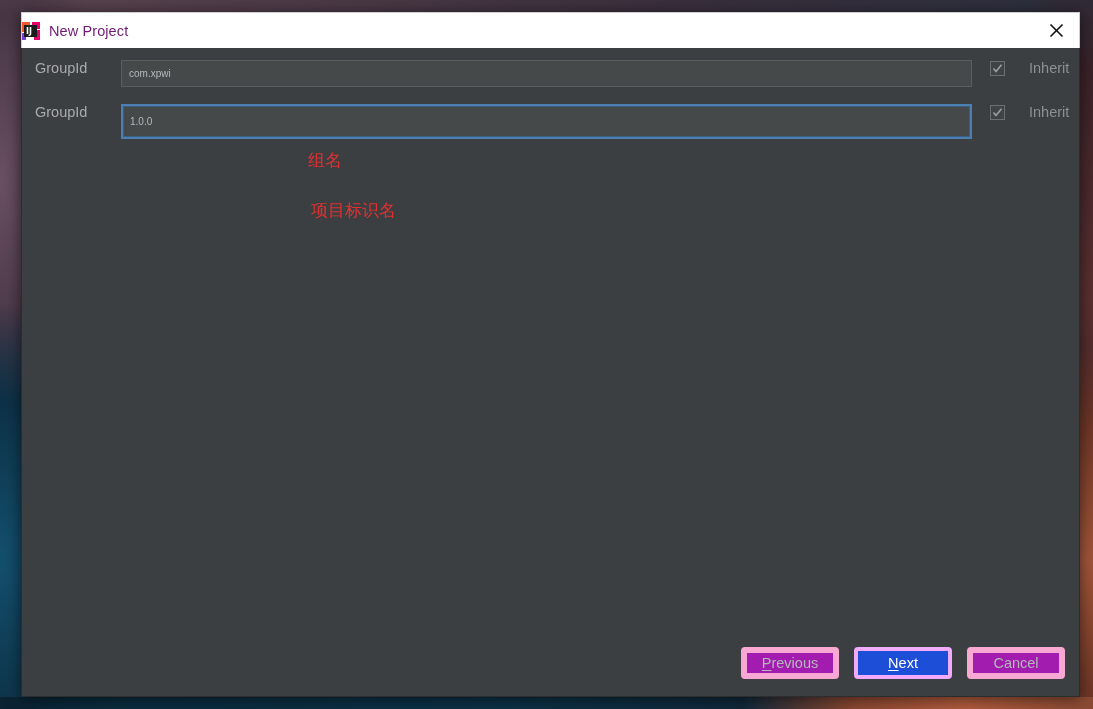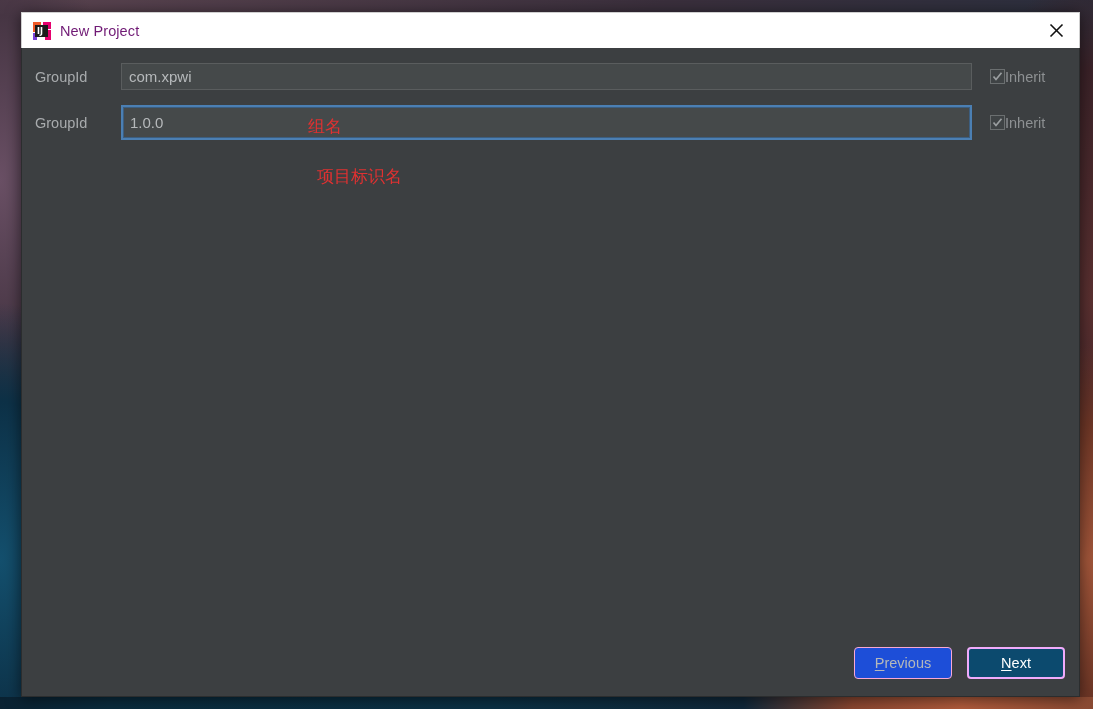--- a/index.html
+++ b/index.html
@@ -55,21 +55,20 @@
     display: flex;
     align-items: center;
     flex: 0 0 auto;
     border: 1px solid #cfcfcf;
     border-bottom: none;
     box-sizing: border-box;
   }
   .title-icon {
     width: 18px;
     height: 18px;
-    margin-left: 11px;
     margin-right: 9px;
     flex: 0 0 auto;
     position: relative;
   }
   .title-text {
     font-size: 14.5px;
     color: #701a75;
     letter-spacing: 0.1px;
   }
   .titlebar-spacer { flex: 1 1 auto; }
@@ -94,41 +93,41 @@
   }
 
   
   .form-area {
     position: absolute;
     left: 0; top: 0; right: 0;
     padding-top: 12px;
   }
   .row {
     display: flex;
-    align-items: center;
+    align-items: flex-start;
     height: 33px;
     margin-bottom: 11px;
     position: relative;
   }
   .row-label {
     width: 86px;
     margin-left: 13px;
     font-size: 14.5px;
     color: #a8abad;
     flex: 0 0 auto;
     white-space: nowrap;
   }
   .field {
     height: 27px;
     width: 851px;
     box-sizing: border-box;
     background: #45494a;
     border: 1px solid #5a5d5e;
     color: #b6b9bb;
-    font-size: 15px;
+    font-size: 10px;
     font-family: "Liberation Sans", sans-serif;
     padding: 12px 7px;
     line-height: 25px;
     outline: none;
     flex: 0 0 auto;
   }
   .field.focused {
     height: 35px;
     line-height: 29px;
     border: 2px solid #4b7fb3;
@@ -148,65 +147,66 @@
     width: 15px;
     height: 15px;
     box-sizing: border-box;
     border: 1px solid #6b6f70;
     background: #3f4345;
     position: relative;
     flex: 0 0 auto;
   }
   .cbox svg { position: absolute; left: 1px; top: 1px; }
   .inherit-label {
-    margin-left: 0;
+    margin-left: 24px;
     font-size: 14.5px;
     color: #8d9092;
     white-space: nowrap;
   }
 
   
   .annot {
     position: absolute;
     color: #e03131;
     font-size: 17px;
     font-family: "DejaVu Sans", sans-serif;
     pointer-events: none;
     white-space: nowrap;
+    margin-top: 34px;
   }
   #annot-group { left: 286px; top: 67px; }
-  #annot-artifact { left: 295px; top: 117px; }
+  #annot-artifact { left: 289px; top: 117px; }
 
   
   .button-bar {
     position: absolute;
     right: 14px;
     bottom: 17px;
     display: flex;
     gap: 15px;
   }
   .btn {
     min-width: 98px;
     height: 32px;
     box-sizing: border-box;
-    border: 1px solid #f9a8d4;
+    border: 6px solid #f9a8d4;
     border-radius: 4px;
-    background: #1d4ed8;
+    background: #a21caf;
     color: #b5b8ba;
     font-size: 14.5px;
     font-family: "Liberation Sans", sans-serif;
     cursor: pointer;
     padding: 0 14px;
     display: flex;
     align-items: center;
     justify-content: center;
   }
   .btn.primary {
-    background: #0c4a6e;
-    border: 2px solid #f0abfc;
+    background: #1d4ed8;
+    border: 4px solid #f0abfc;
     color: #ffffff;
   }
   .btn u { text-underline-offset: 2px; }
 </style>
 </head>
 <body>
 
 <div id="desktop"></div>
 <div id="desktop-bottom"></div>
 
@@ -269,16 +269,17 @@
     <span class="annot" id="annot-group">组名</span>
     <span class="annot" id="annot-artifact">项目标识名</span>
 
     <div class="button-bar">
       <button class="btn">
           <span><u>P</u><span>revious</span></span>
         </button>
       <button class="btn primary">
           <span><u>N</u><span>ext</span></span>
         </button>
+      <button class="btn">Cancel</button>
     </div>
 
   </div>
 </div>
 
 </body></html>

